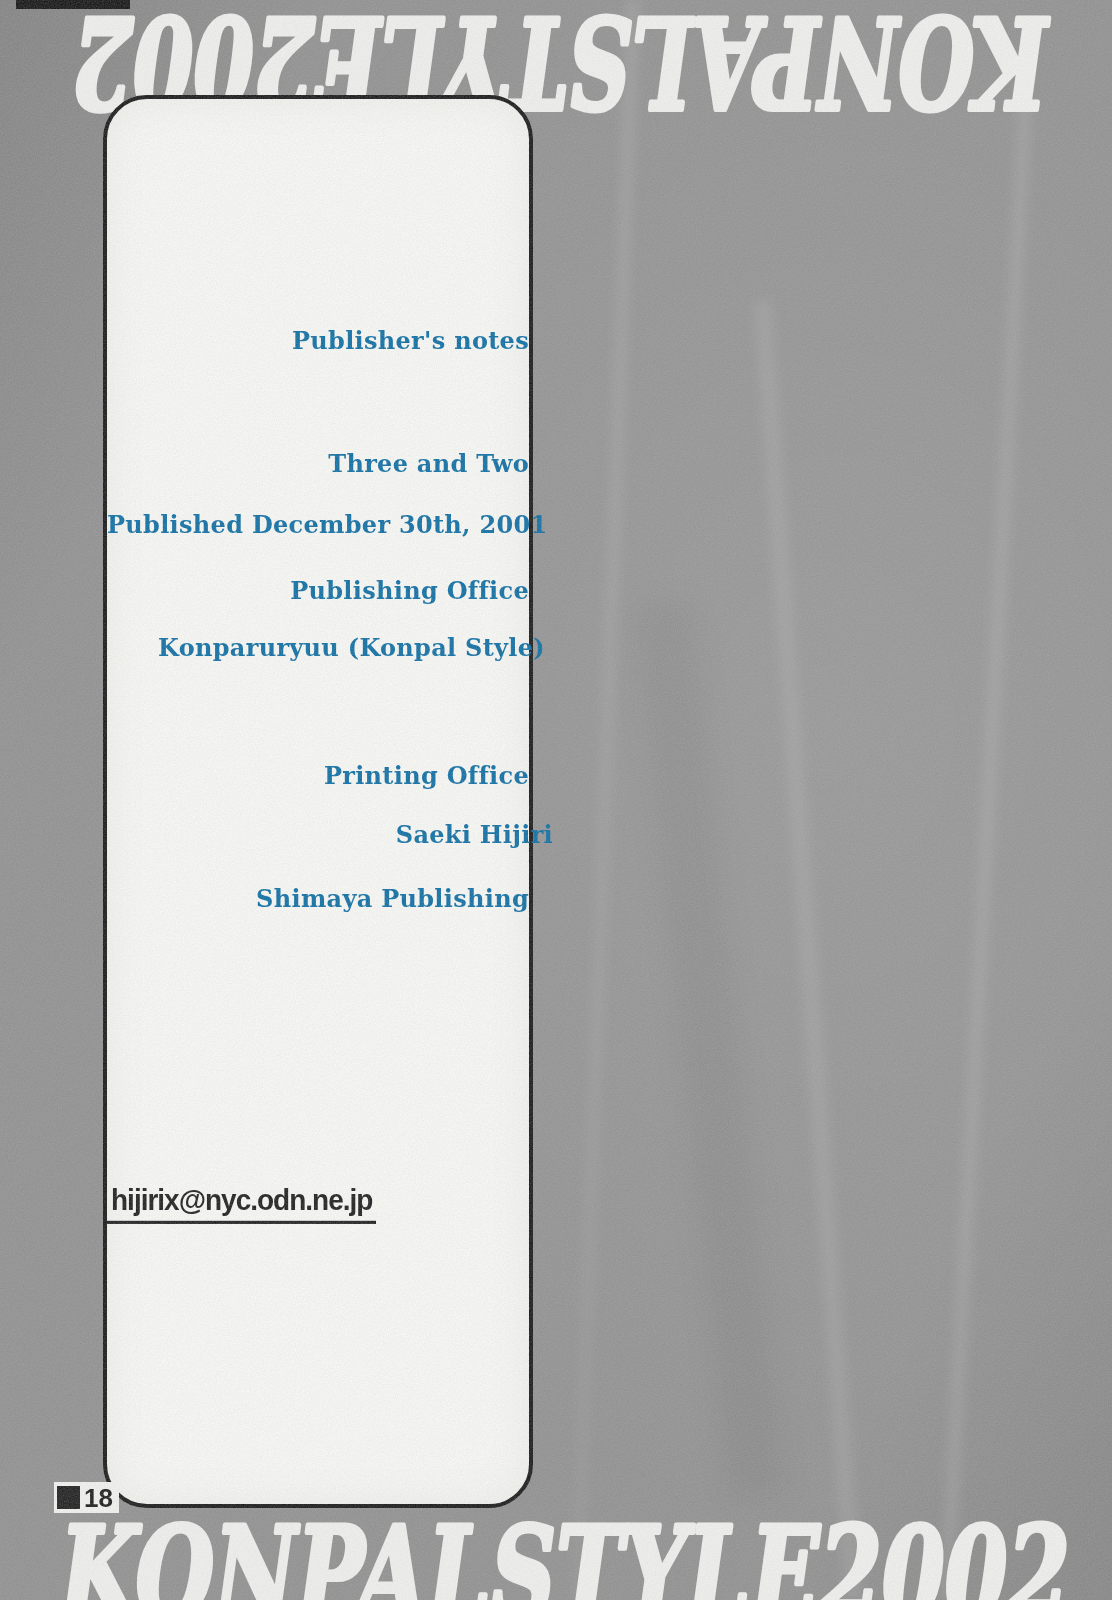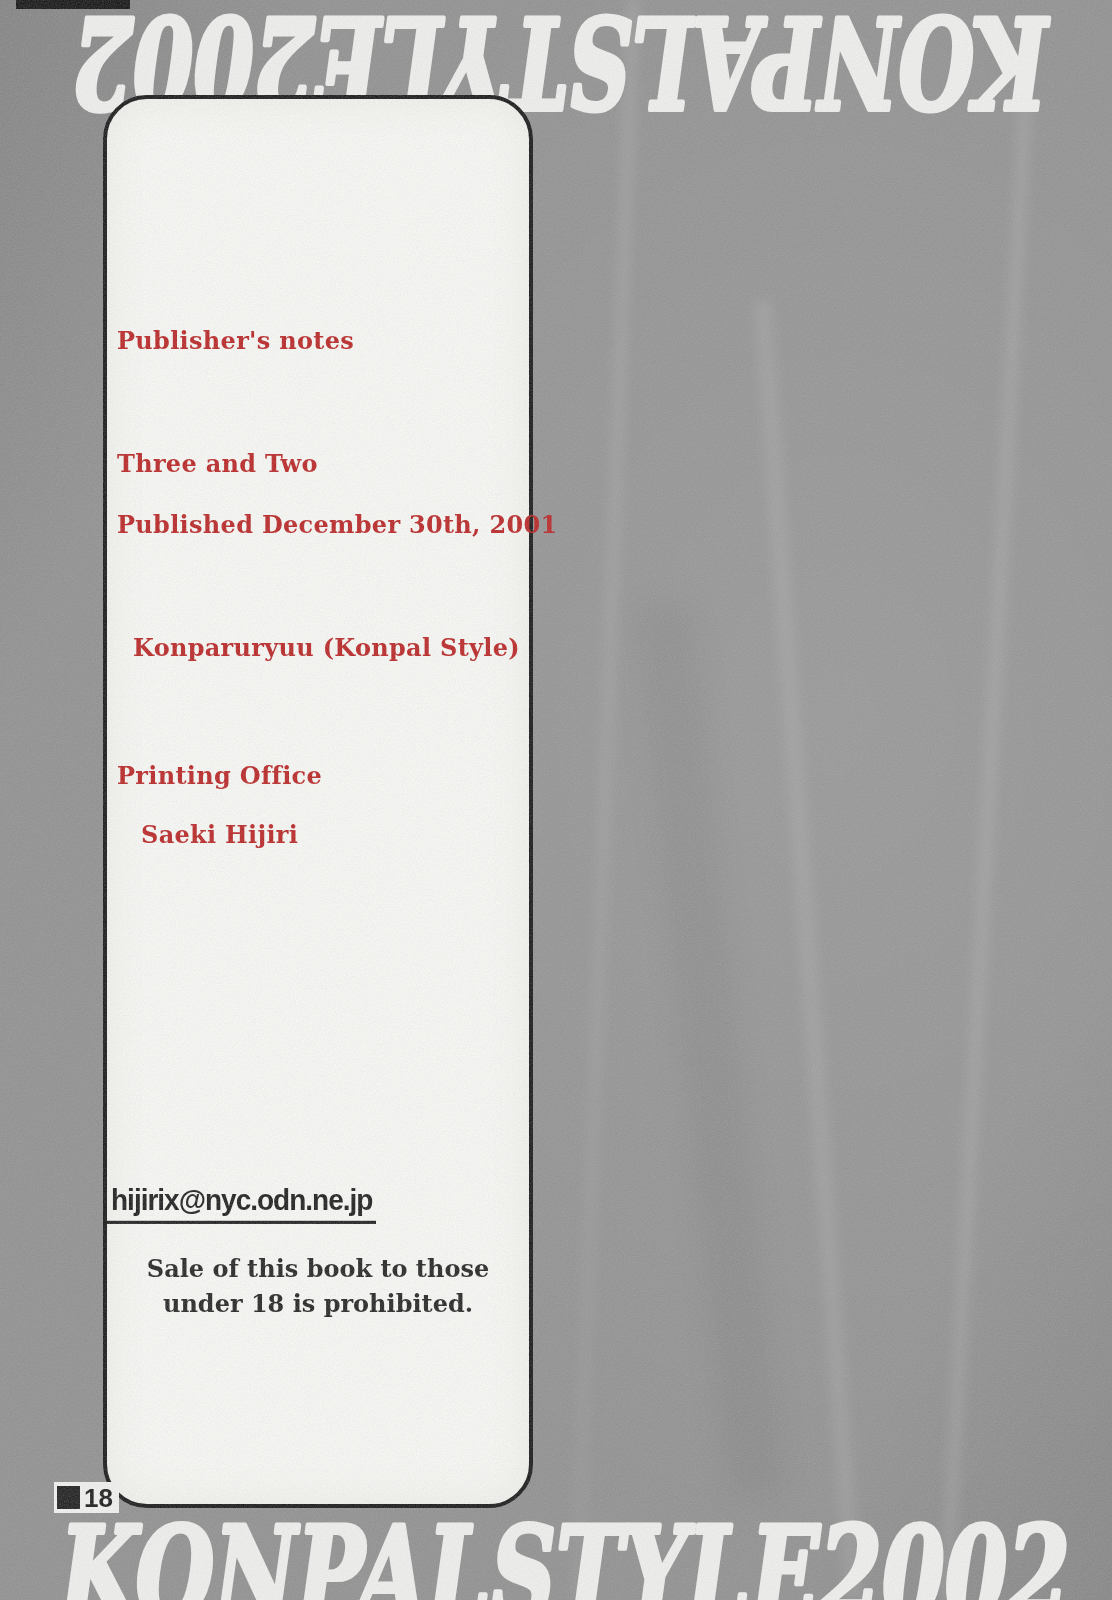--- a/index.html
+++ b/index.html
@@ -89,28 +89,28 @@
     height: 1413px;
     box-sizing: border-box;
     background: #fbfbf8;
     border: 4px solid #0e0e0e;
     border-radius: 44px;
     z-index: 10;
     box-shadow: inset 0 0 40px rgba(120,120,110,0.10);
   }
   .col-line {
     position: absolute;
-    left: 10px;
+    left: 0;
     width: 100%;
-    text-align: left;
+    text-align: right;
     font-family: "DejaVu Serif", serif;
     font-weight: bold;
     font-size: 24px;
     line-height: 34px;
-    color: #b91c1c;
+    color: #0369a1;
     letter-spacing: 0.3px;
     white-space: nowrap;
   }
   .line-0 { top: 225px; }
   .line-1 { top: 283px; }
   .line-2 { top: 348px; }
   .line-3 { top: 409px; }
   .line-4 { top: 475px; }
   .line-5 { top: 532px; margin-left: 16px; }
   .line-6 { top: 597px; }
@@ -186,32 +186,30 @@
 <div class="wordmark wordmark-top">
   <svg width="1000" height="150" viewBox="0 0 1000 150" aria-hidden="true">
     <text x="500" y="112" text-anchor="middle" textLength="975" lengthAdjust="spacingAndGlyphs" font-size="126">KONPALSTYLE2002</text>
   </svg>
 </div>
 
 <div class="colophon-box">
   <div class="col-line line-0">Publisher's notes</div>
   <div class="col-line line-2">Three and Two</div>
   <div class="col-line line-3">Published December 30th, 2001</div>
+  <div class="col-line line-4">Publishing Office</div>
   <div class="col-line line-5">Konparuryuu (Konpal Style)</div>
   <div class="col-line line-7">Printing Office</div>
   <div class="col-line line-8">Saeki Hijiri</div>
+  <div class="col-line line-9">Shimaya Publishing</div>
 
   <div class="email-row">
     <span class="email">hijirix@nyc.odn.ne.jp</span>
   </div>
 
-  <div class="restriction">
-    <div>Sale of this book to those</div>
-    <div>under 18 is prohibited.</div>
-  </div>
 </div>
 
 <div class="page-chip">
   <div class="black-square"></div>
   <div class="num">18</div>
 </div>
 
 <div class="wordmark wordmark-bottom">
   <svg width="1030" height="150" viewBox="0 0 1030 150" aria-hidden="true">
     <text x="515" y="112" text-anchor="middle" textLength="1010" lengthAdjust="spacingAndGlyphs" font-size="128">KONPALSTYLE2002</text>

